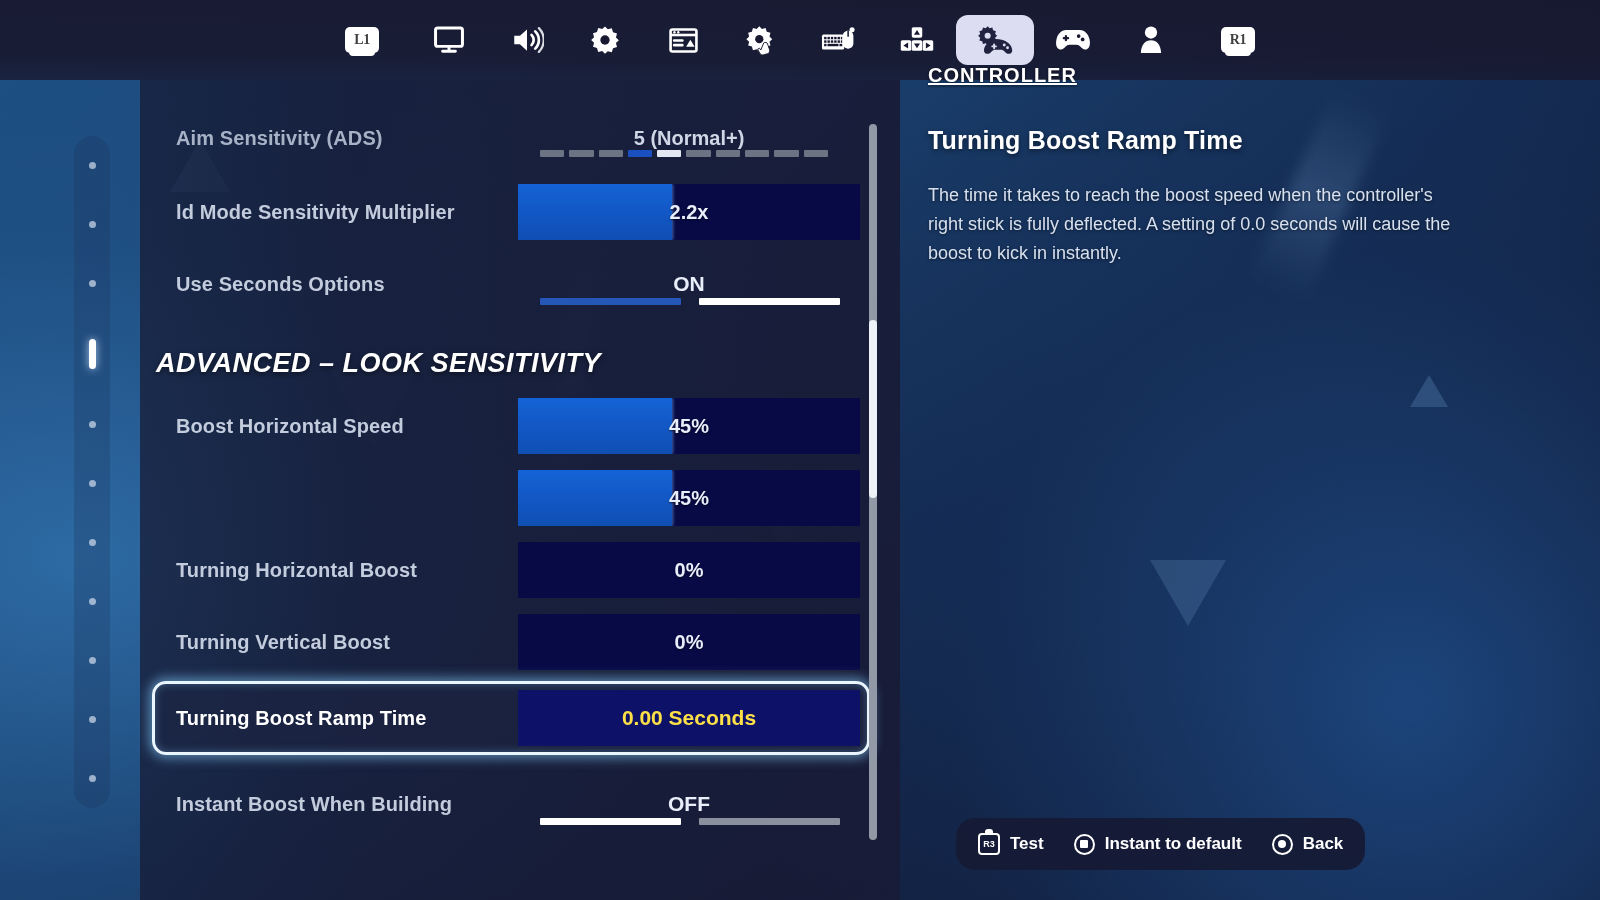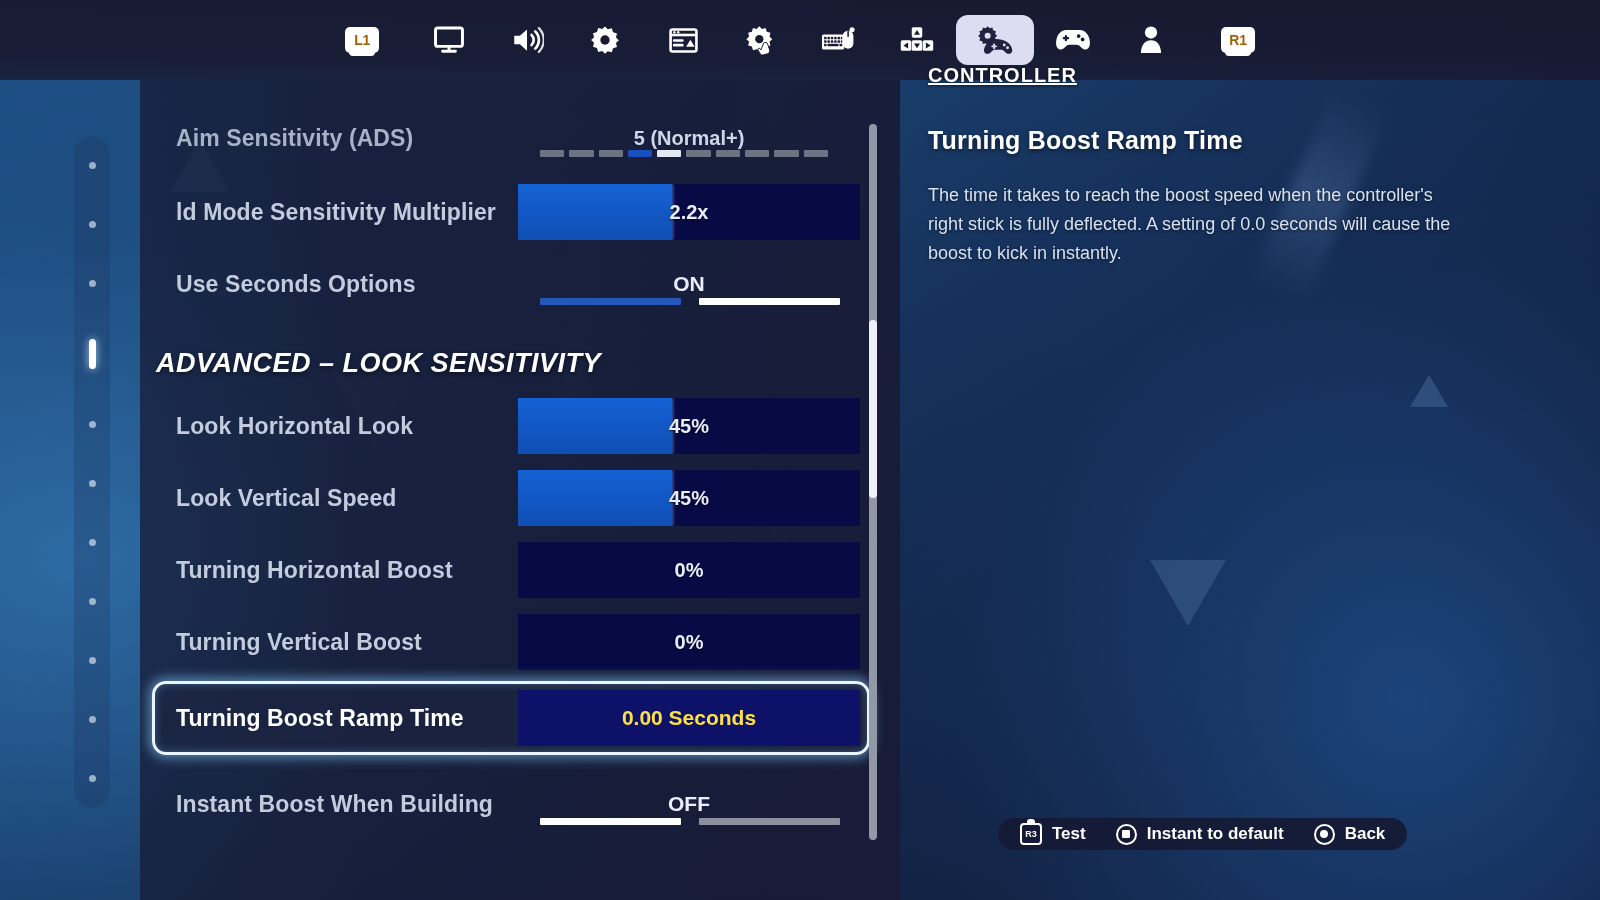--- a/index.html
+++ b/index.html
@@ -61,26 +61,27 @@
     color: #ffffff;
     position: relative;
   }
   .navbtn.active { background: #dcddf2; color: #21223f; }
   .navbtn svg { display: block; }
 
   .bumper {
     width: 34px; height: 26px;
     border-radius: 5px;
     background: #ffffff;
-    color: #a16207;
+    color: #404040;
     font-size: 14px;
     font-weight: bold;
     display: flex; align-items: center; justify-content: center;
     letter-spacing: -0.3px;
     position: relative;
+    font-family: Liberation Serif, serif;
   }
   .bumper::after {
     content: "";
     position: absolute;
     left: 4px; right: 4px; bottom: -3px;
     height: 4px;
     background: #ffffff;
     border-radius: 0 0 4px 4px;
   }
   .bumperwrap { width: 96px; display: flex; justify-content: center; align-items: center; }
@@ -145,21 +146,21 @@
     position: relative;
     height: 56px;
     margin-bottom: 16px;
     display: flex;
     align-items: center;
   }
   .row-label {
     position: absolute;
     left: 36px;
     width: 345px;
-    font-size: 23px;
+    font-size: 20px;
     font-weight: bold;
     color: #c3ccdd;
     white-space: nowrap;
     overflow: hidden;
     letter-spacing: 0.1px;
   }
   .row-label.dim { color: #a7b2c6; }
 
   
   .ctrl {
@@ -307,22 +308,22 @@
     font-size: 18px;
     line-height: 29px;
     color: #d7e0ee;
     width: 530px;
     text-shadow: 0 1px 3px rgba(0,0,0,0.5);
   }
 
   
   #actionbar {
     position: absolute;
-    left: 998px; top: 818px;
-    height: 32px;
+    left: 956px; top: 818px;
+    height: 52px;
     background: rgba(22,26,52,0.92);
     border-radius: 19px;
     display: flex;
     align-items: center;
     padding: 0 22px;
     gap: 30px;
     z-index: 15;
   }
   .action {
     display: flex;
@@ -586,31 +587,30 @@
           <div class="tbar blue"></div>
           <div class="tbar sel-white"></div>
         </div>
       </div>
 
       <div class="section-head" style="margin-top:26px;">
         <span>ADVANCED – LOOK SENSITIVITY</span>
       </div>
 
       <div class="row" style="margin-top:8px;">
-        <div class="row-label">Look Horizontal Look</div>
+        <div class="row-label">Boost Horizontal Speed</div>
         <div class="ctrl">
           <div class="slider">
             <div class="slider-fill" style="width:45%;"></div>
             <div class="slider-value">45%</div>
           </div>
         </div>
       </div>
 
       <div class="row">
-        <div class="row-label">Look Vertical Speed</div>
         <div class="ctrl">
           <div class="slider">
             <div class="slider-fill" style="width:45%;"></div>
             <div class="slider-value">45%</div>
           </div>
         </div>
       </div>
 
       <div class="row">
         <div class="row-label">Turning Horizontal Boost</div>

